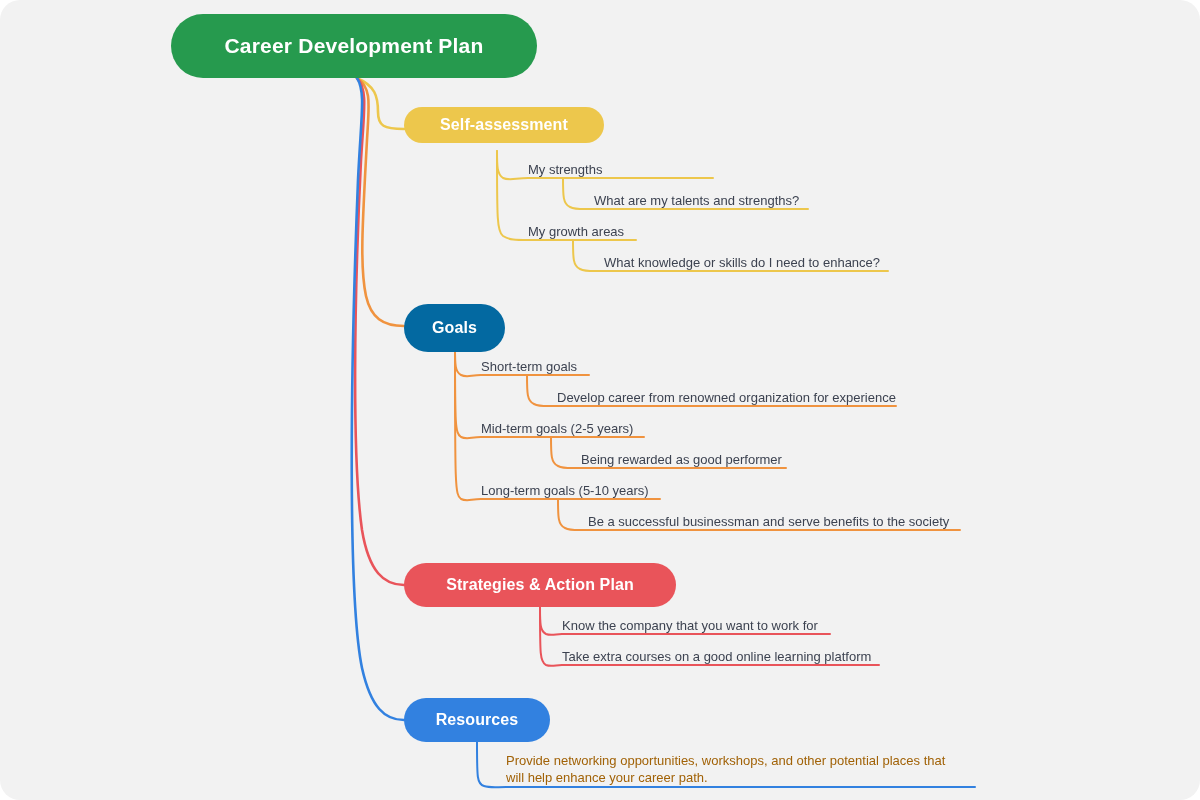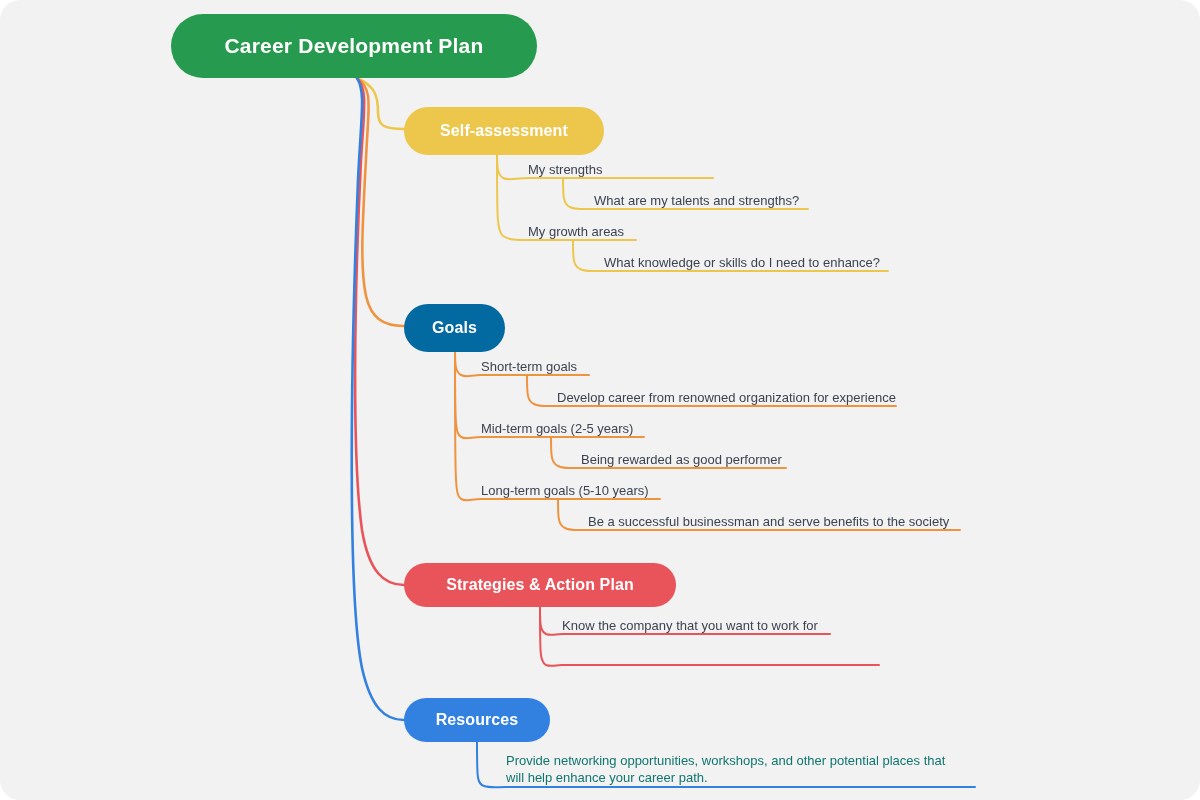--- a/index.html
+++ b/index.html
@@ -110,21 +110,21 @@
     <line x1="562" y1="665" x2="879" y2="665" stroke="#e9545a" stroke-width="2" stroke-linecap="round"></line>
 
     <path d="M 477 742 C 477 778 477 784 484 786 C 490 788 496 787 506 787" fill="none" stroke="#3281e0" stroke-width="2" stroke-linecap="round"></path>
     <line x1="506" y1="787" x2="975" y2="787" stroke="#3281e0" stroke-width="2" stroke-linecap="round"></line>
   </svg>
 
   <div class="node node-root" id="root-node" style="left: 171px; top: 14px; width: 366px; height: 64px; background: rgb(38, 154, 78); color: rgb(255, 255, 255);">
     <span>Career Development Plan</span>
   </div>
 
-  <div class="node node-branch" id="branch-0" style="left: 404px; top: 107px; width: 200px; height: 48px; background: rgb(237, 199, 76); color: rgb(255, 255, 255);">
+  <div class="node node-branch" id="branch-0" style="left: 404px; top: 107px; width: 200px; height: 36px; background: rgb(237, 199, 76); color: rgb(255, 255, 255);">
     <span>Self-assessment</span>
   </div>
   <div class="node node-branch" id="branch-1" style="left: 404px; top: 304px; width: 101px; height: 48px; background: #0369a1; color: rgb(255, 255, 255);">
     <span>Goals</span>
   </div>
   <div class="node node-branch" id="branch-2" style="left: 404px; top: 563px; width: 272px; height: 44px; background: rgb(233, 84, 90); color: rgb(255, 255, 255);">
     <span>Strategies &amp; Action Plan</span>
   </div>
   <div class="node node-branch" id="branch-3" style="left: 404px; top: 698px; width: 146px; height: 44px; background: rgb(50, 129, 224); color: rgb(255, 255, 255);">
     <span>Resources</span>
@@ -158,18 +158,21 @@
   <div class="leaf" id="leaf-1-2" style="left: 481px; top: 482px; color: rgb(60, 66, 80);">
     <span>Long-term goals (5-10 years)</span>
   </div>
   <div class="leaf" id="leaf-1-2-0" style="left: 588px; top: 513px; color: rgb(60, 66, 80);">
     <span>Be a successful businessman and serve benefits to the society</span>
   </div>
 
   <div class="leaf" id="leaf-2-0" style="left: 562px; top: 617px; color: rgb(60, 66, 80); text-align: center;">
     <span>Know the company that you want to work for</span>
   </div>
+  <div class="leaf" id="leaf-2-1" style="left: 562px; top: 648px; color: rgb(60, 66, 80);">
+    <span>Take extra courses on a good online learning platform</span>
+  </div>
 
-  <div class="leaf leaf-wrap" id="leaf-3-0" style="left: 506px; top: 752px; color: #0f766e; width: 460px;">
+  <div class="leaf leaf-wrap" id="leaf-3-0" style="left: 506px; top: 752px; color: #a16207; width: 460px;">
     <span>Provide networking opportunities, workshops, and other potential places that will help enhance your career path.</span>
   </div>
 
 </div>
 
 </body></html>

